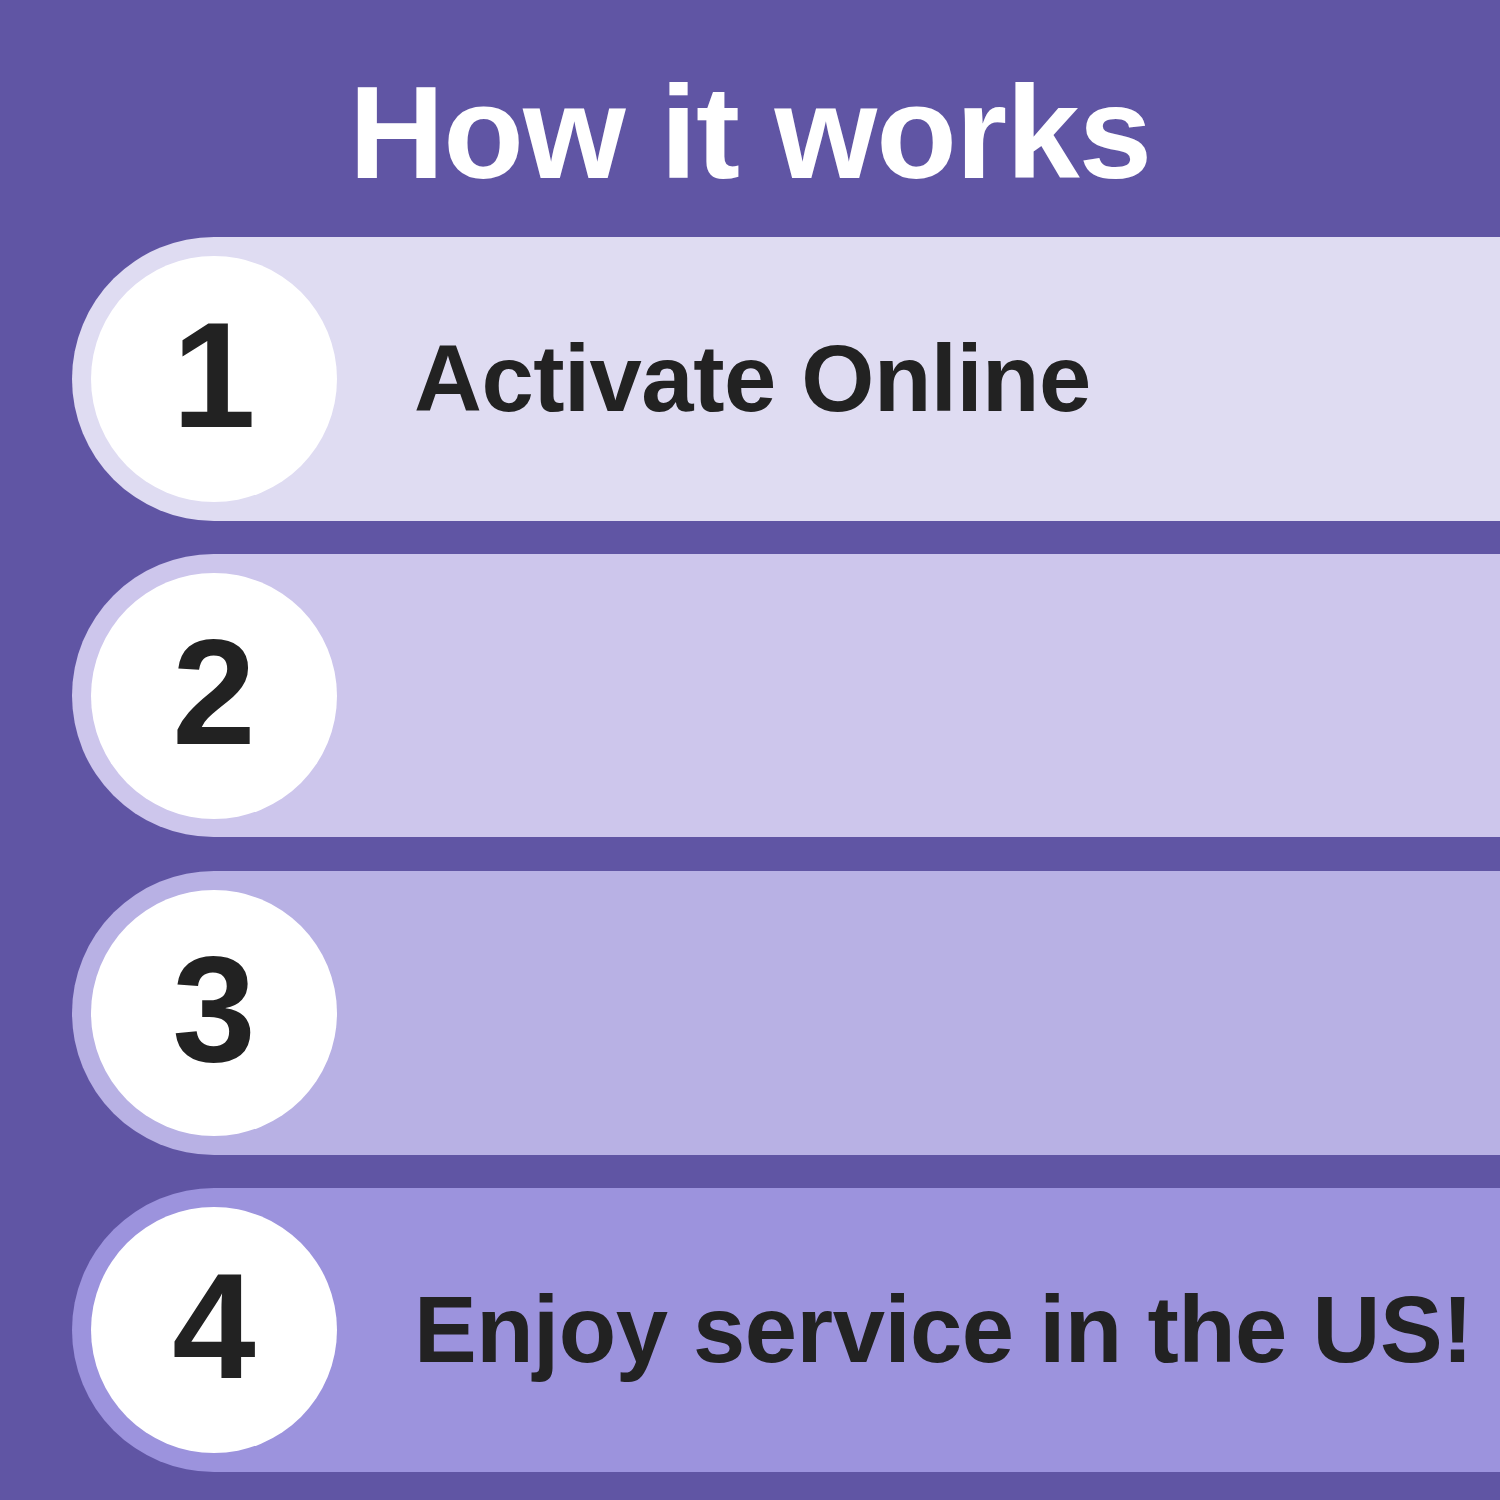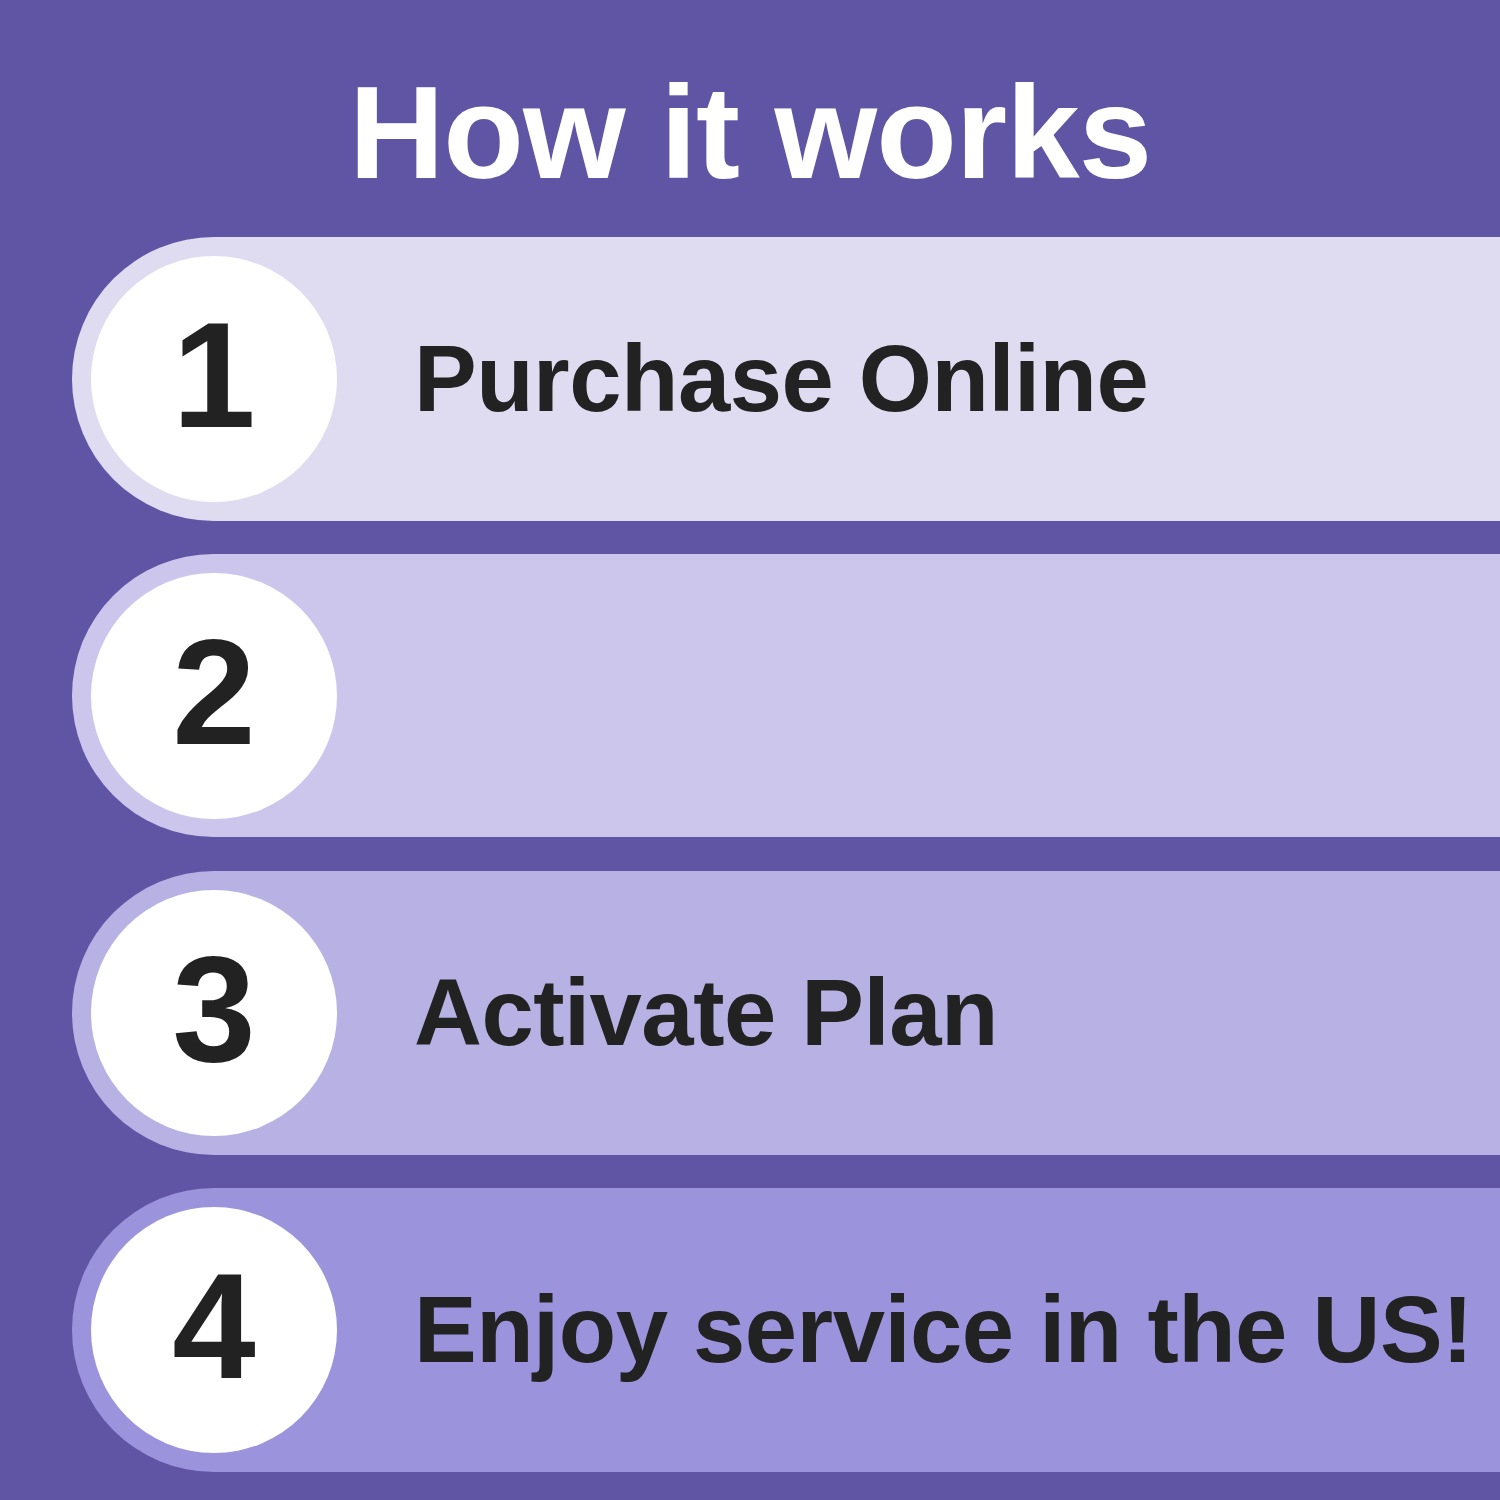--- a/index.html
+++ b/index.html
@@ -104,34 +104,33 @@
 <div id="poster" style="background: rgb(96, 85, 164);">
 
   <div id="title">How it works</div>
 
   <div id="steps">
 
     <div class="step-row" data-row="0" style="background: rgb(223, 220, 242);">
       <div class="step-badge">
         <span class="step-badge-num">1</span>
       </div>
-      <div class="step-label">Purchase Online</div>
+      <div class="step-label">Activate Online</div>
     </div>
 
     <div class="step-row" data-row="1" style="background: rgb(205, 198, 236);">
       <div class="step-badge">
         <span class="step-badge-num">2</span>
       </div>
     </div>
 
     <div class="step-row" data-row="2" style="background: rgb(184, 177, 228);">
       <div class="step-badge">
         <span class="step-badge-num">3</span>
       </div>
-      <div class="step-label">Activate Plan</div>
     </div>
 
     <div class="step-row" data-row="3" style="background: rgb(156, 147, 221);">
       <div class="step-badge">
         <span class="step-badge-num">4</span>
       </div>
       <div class="step-label">Enjoy service in the US!</div>
     </div>
 
   </div>

